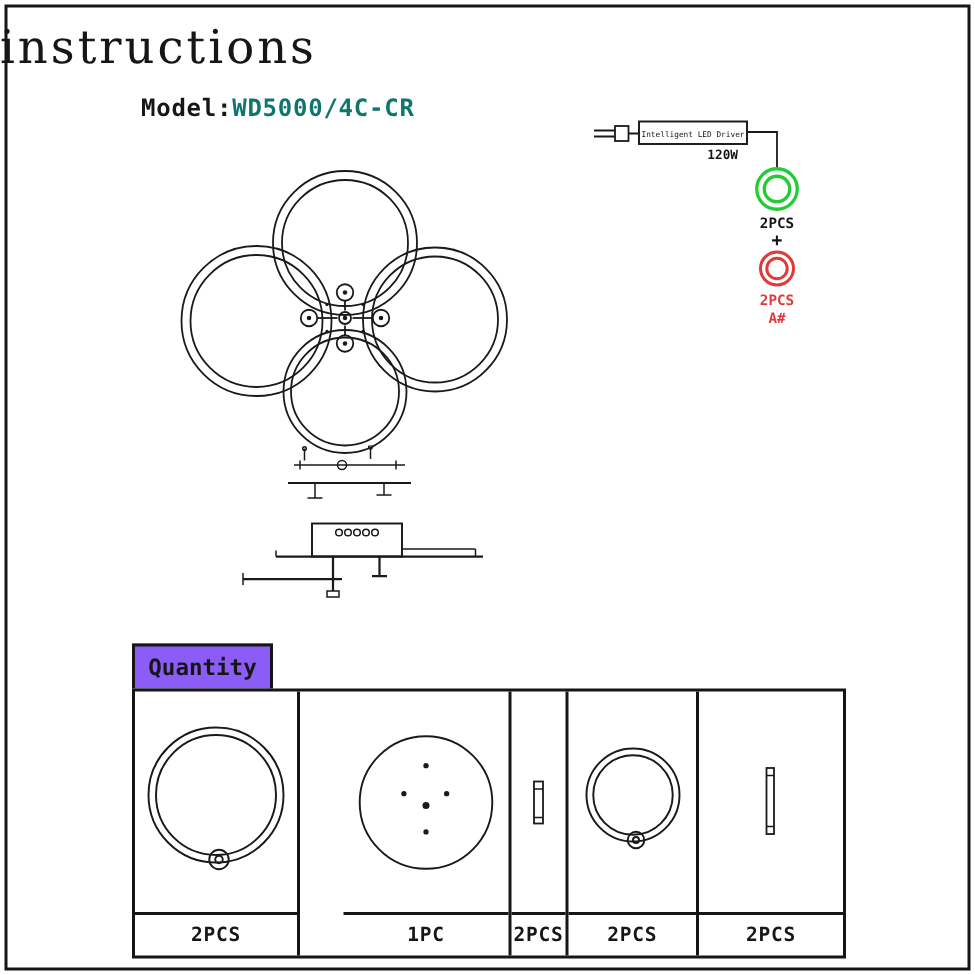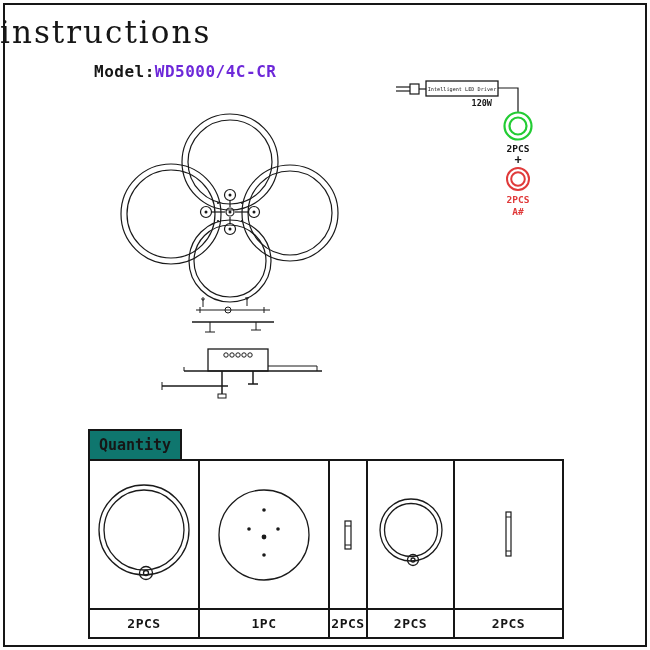--- a/index.html
+++ b/index.html
@@ -10,21 +10,21 @@
   .frame { position:absolute; inset:3px; border:2px solid #161616; pointer-events:none; }
   .title {
     position:absolute; top:14px; left:0; width:100%; 
     font-family:"DejaVu Serif","Liberation Serif",serif; font-size:31px; letter-spacing:2px;
   }
   .model-line { position:absolute; left:94px; top:62px; font-size:16px; font-weight:bold; letter-spacing:.5px; white-space:nowrap; }
   .abs { position:absolute; }
   .qty-box {
     position:absolute; left:88px; top:429px; width:94px; height:32px; box-sizing:border-box;
     border:2px solid #161616; display:flex; align-items:center; justify-content:center;
-    font-size:15px; font-weight:bold; background:#0f766e;
+    font-size:15px; font-weight:bold; background:#8b5cf6;
   }
   .parts-table {
     position:absolute; left:88px; top:459px; width:476px; height:180px; box-sizing:border-box;
     border:2px solid #161616; display:flex; background:#fff;
   }
   .col { box-sizing:border-box; border-right:2px solid #161616; display:flex; flex-direction:column; }
   .col:last-child { border-right:none; flex:1; }
   .art { flex:1; display:flex; align-items:center; justify-content:center; }
   .qty {
     height:27px; border-top:2px solid #161616; display:flex; align-items:center; justify-content:center;
@@ -34,21 +34,21 @@
 </style>
 </head>
 <body>
 
 <div class="page">
   <div class="frame"></div>
 
   <div class="title">instructions</div>
 
   <div class="model-line">
-    <span>Model:</span><span style="color: #6d28d9; fill: rgb(255, 0, 204);">WD5000/4C-CR</span>
+    <span>Model:</span><span style="color: #0f766e; fill: rgb(255, 0, 204);">WD5000/4C-CR</span>
   </div>
 
   <svg class="abs" style="left:392px; top:75px;" width="158" height="146" viewBox="0 0 158 146">
     <line x1="4" y1="12" x2="18" y2="12" stroke="#1a1a1a" stroke-width="1.2"></line>
     <line x1="4" y1="16" x2="18" y2="16" stroke="#1a1a1a" stroke-width="1.2"></line>
     <rect x="18" y="9" width="9" height="10" fill="none" stroke="#1a1a1a" stroke-width="1.2"></rect>
     <line x1="27" y1="14" x2="34" y2="14" stroke="#1a1a1a" stroke-width="1.2"></line>
     <rect x="34" y="6" width="72" height="15" fill="#fff" stroke="#1a1a1a" stroke-width="1.3"></rect>
     <text x="70" y="16" font-size="5.2" fill="#161616" text-anchor="middle">Intelligent LED Driver</text>
     <text x="100" y="31" font-size="8.5" font-weight="bold" fill="#161616" text-anchor="end">120W</text>
@@ -147,21 +147,21 @@
             <circle cx="51" cy="61" r="45"></circle>
             <circle cx="51" cy="61" r="40"></circle>
             <circle cx="53" cy="104" r="6.5"></circle>
             <circle cx="53" cy="104" r="2.5"></circle>
           </g>
         </svg>
       </div>
       <div class="qty">2PCS</div>
     </div>
 
-    <div class="col" style="width:130px;">
+    <div class="col" style="width:112px;margin-left:29px;">
       <div class="art">
         <svg width="112" height="112" viewBox="0 0 112 112">
           <circle cx="56" cy="56" r="45" fill="none" stroke="#1a1a1a" stroke-width="1.3"></circle>
           <g fill="#1a1a1a" stroke="none">
             <circle cx="56" cy="31" r="1.8"></circle>
             <circle cx="41" cy="50" r="1.8"></circle>
             <circle cx="70" cy="50" r="1.8"></circle>
             <circle cx="56" cy="58" r="2.4"></circle>
             <circle cx="56" cy="76" r="1.8"></circle>
           </g>

